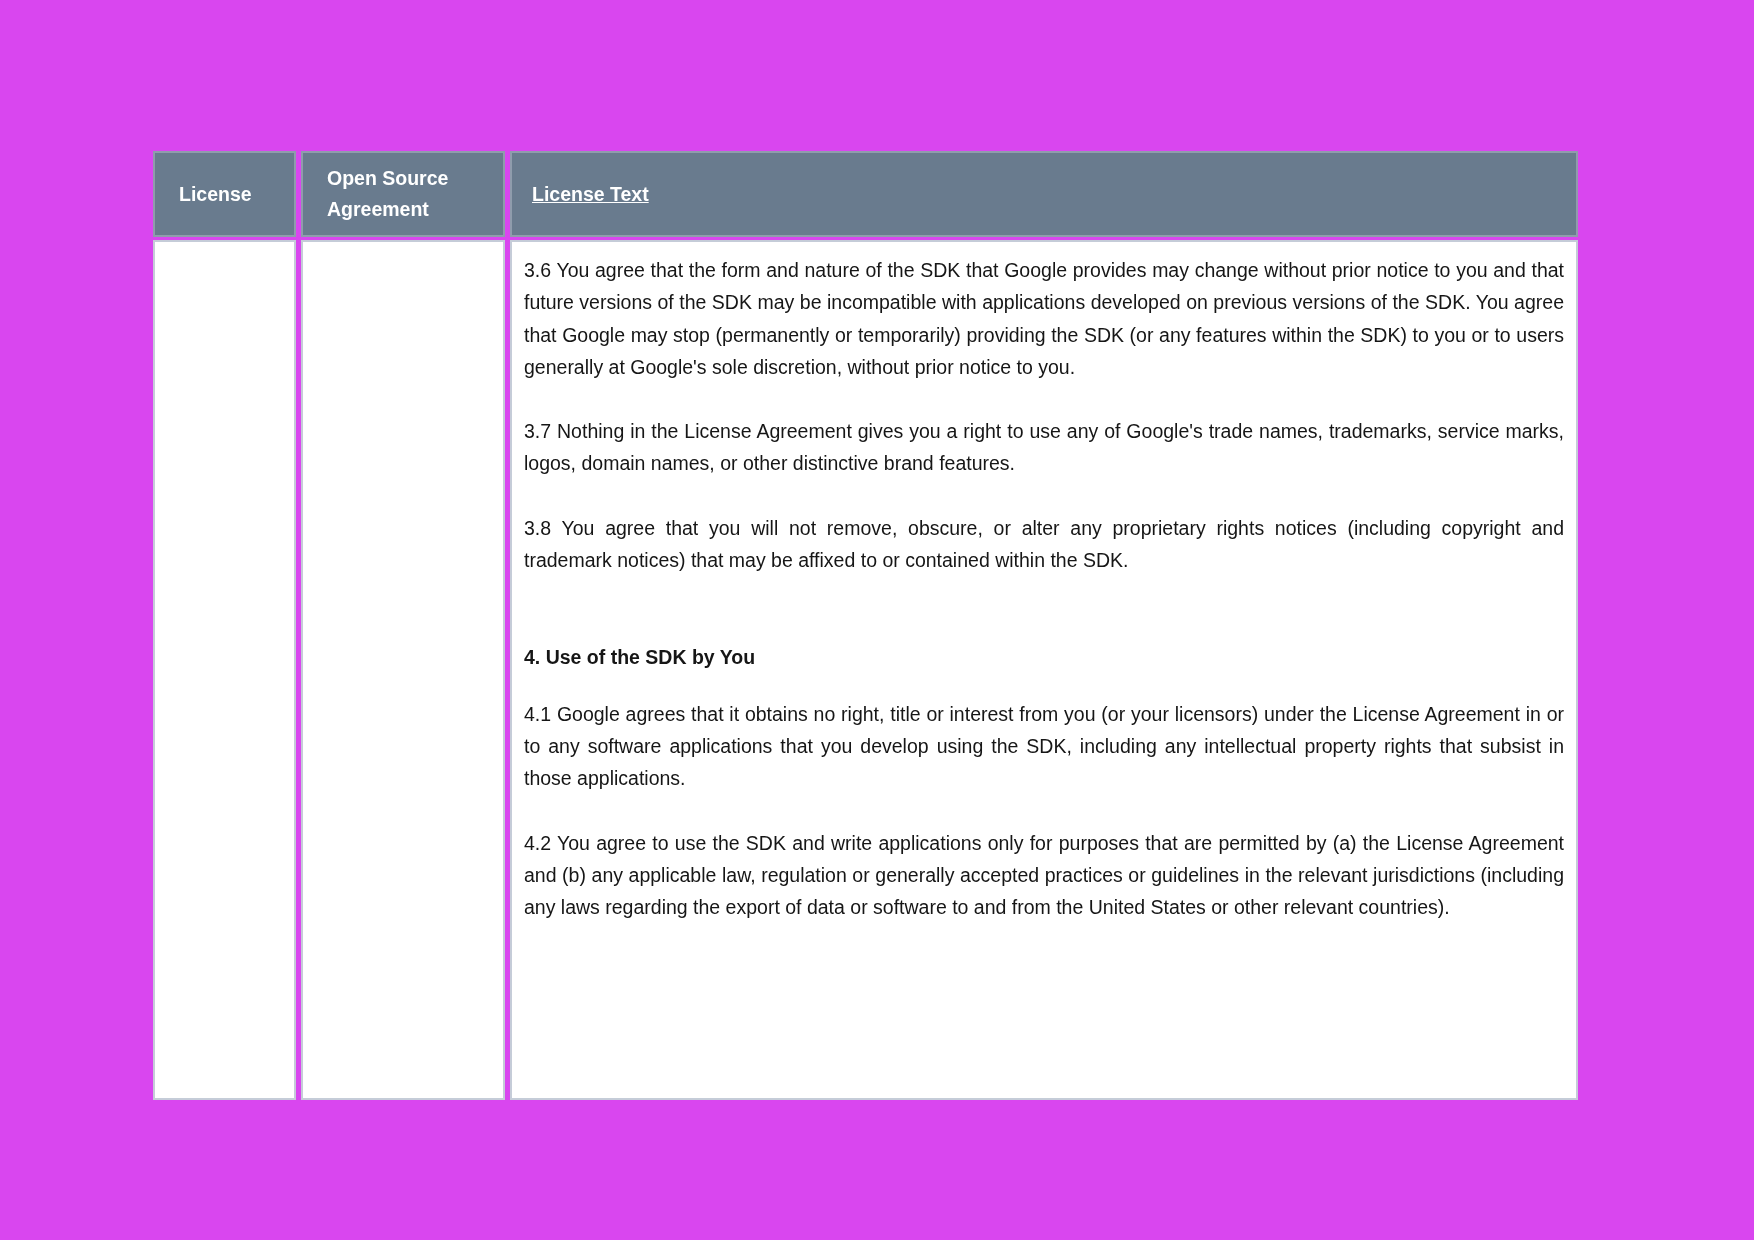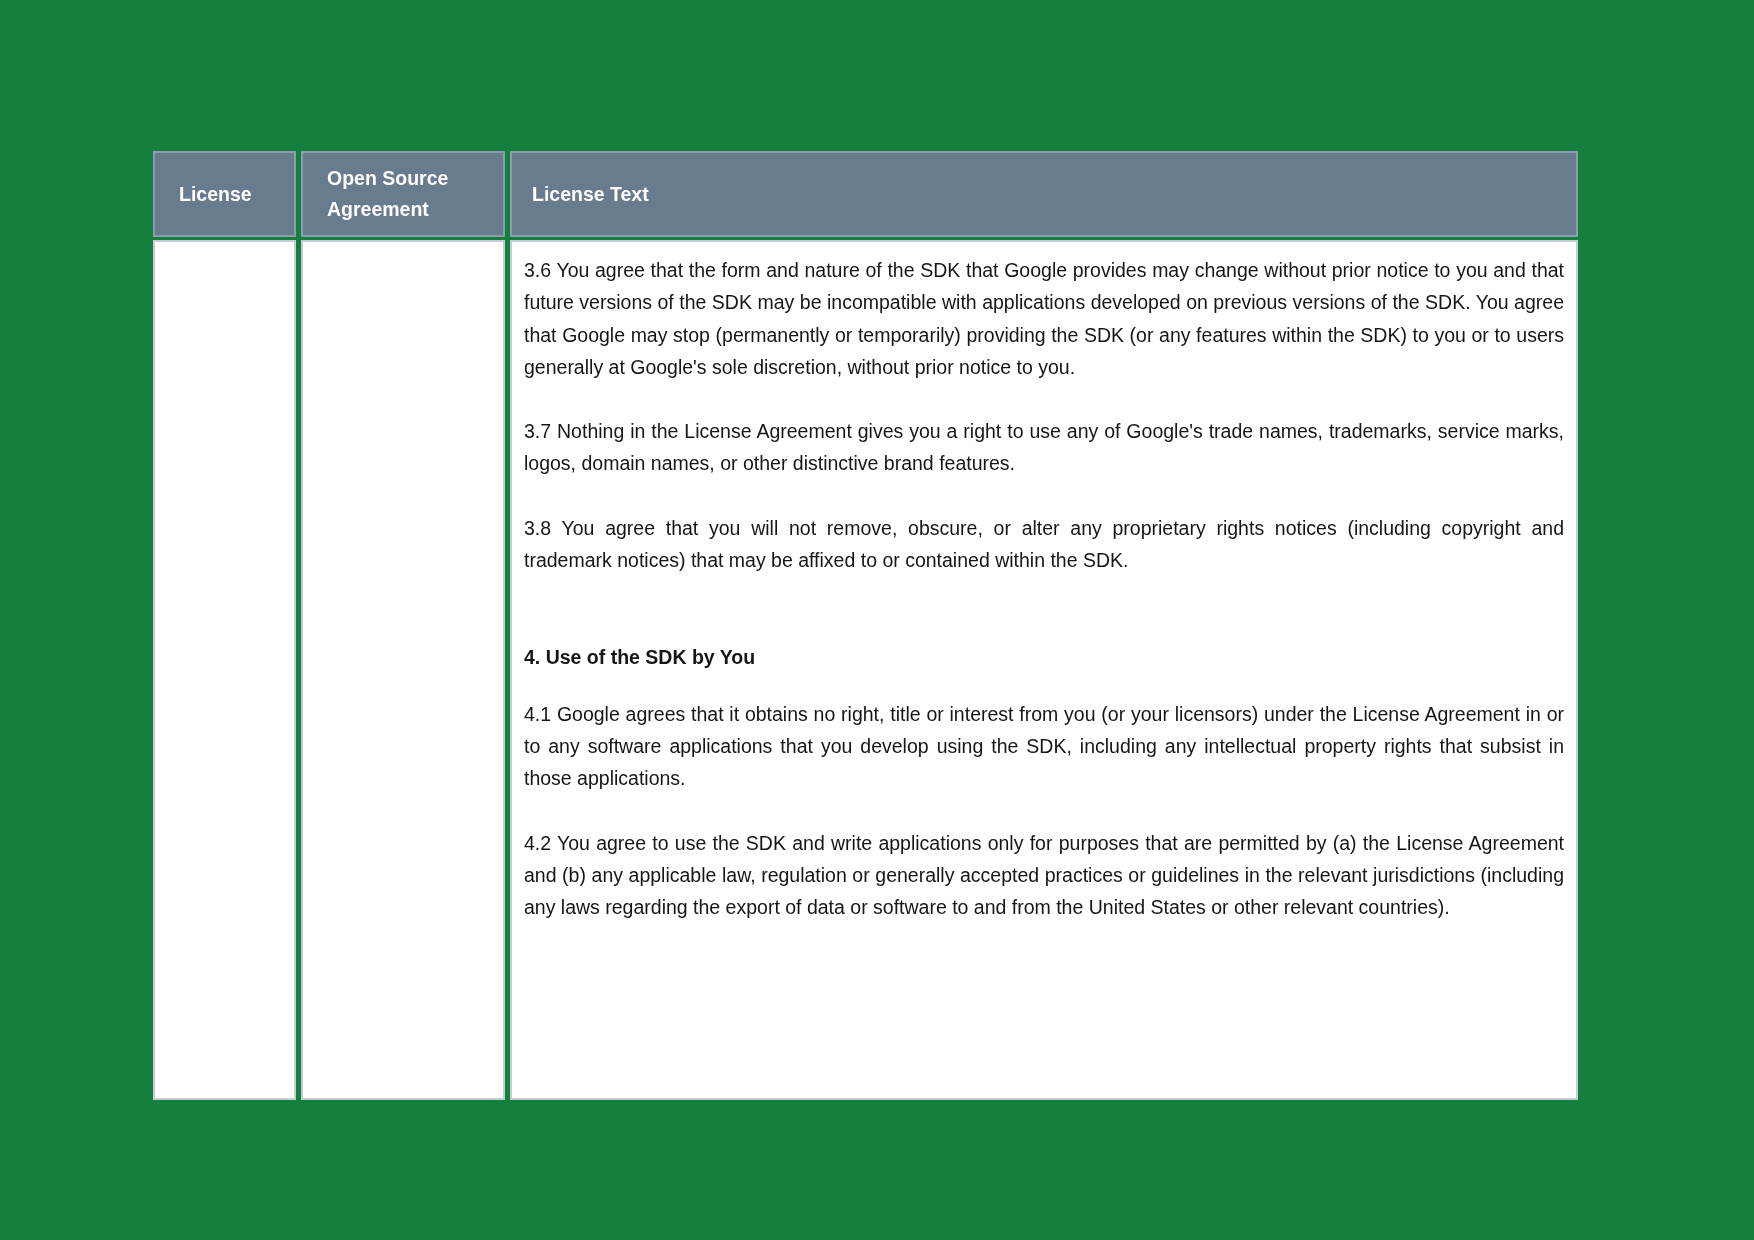--- a/index.html
+++ b/index.html
@@ -8,21 +8,21 @@
     background: #ffffff;
     width: 1754px;
     height: 1240px;
     font-family: "Liberation Sans", "DejaVu Sans", sans-serif;
   }
   .page {
     position: relative;
     width: 1754px;
     height: 1240px;
     overflow: hidden;
-    background: #15803d;
+    background: #d946ef;
   }
   table.license-table {
     position: absolute;
     left: 148px;
     top: 148px;
     width: 1435px;
     table-layout: fixed;
     border-collapse: separate;
     border-spacing: 5px 3px;
   }
@@ -31,21 +31,21 @@
     color: var(--header-text, #FFFFFF);
     border: 2px solid var(--header-border, #8F9CAC);
     height: 82px;
     font-size: 19.5px;
     font-weight: 700;
     text-align: left;
     vertical-align: middle;
     line-height: 31px;
     padding: 0 10px 0 24px;
   }
-  table.license-table th.col-text { padding-left: 20px; }
+  table.license-table th.col-text { padding-left: 20px; text-decoration: underline; }
   table.license-table td {
     background: #ffffff;
     border: 2px solid var(--cell-border, #C5CCD8);
     vertical-align: top;
     height: 832px;
     padding: 12px;
   }
   td.cell-license-text {
     padding: 8px 22px 24px 14px;
     color: var(--body-text, #161616);

